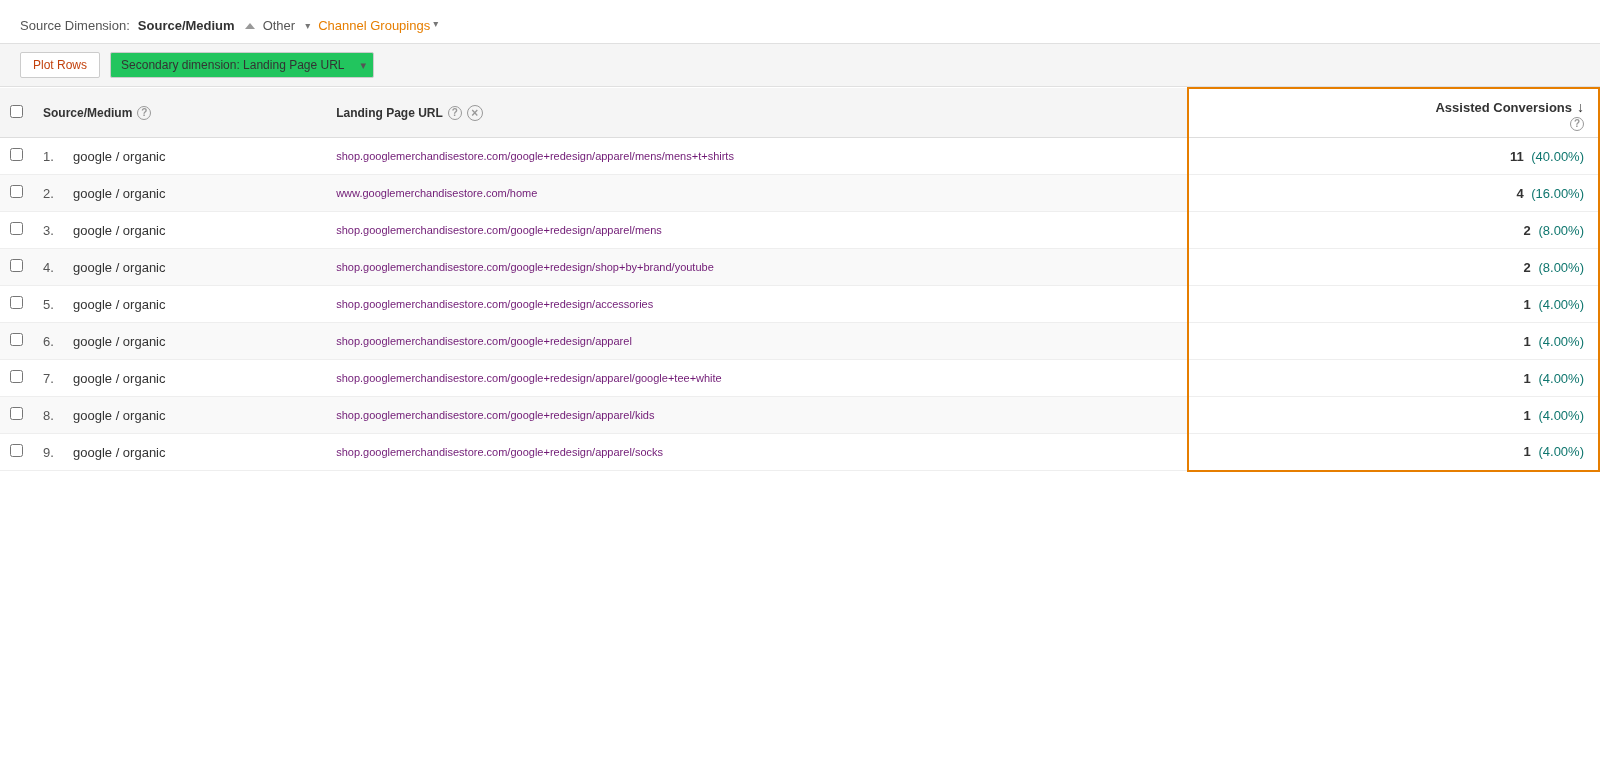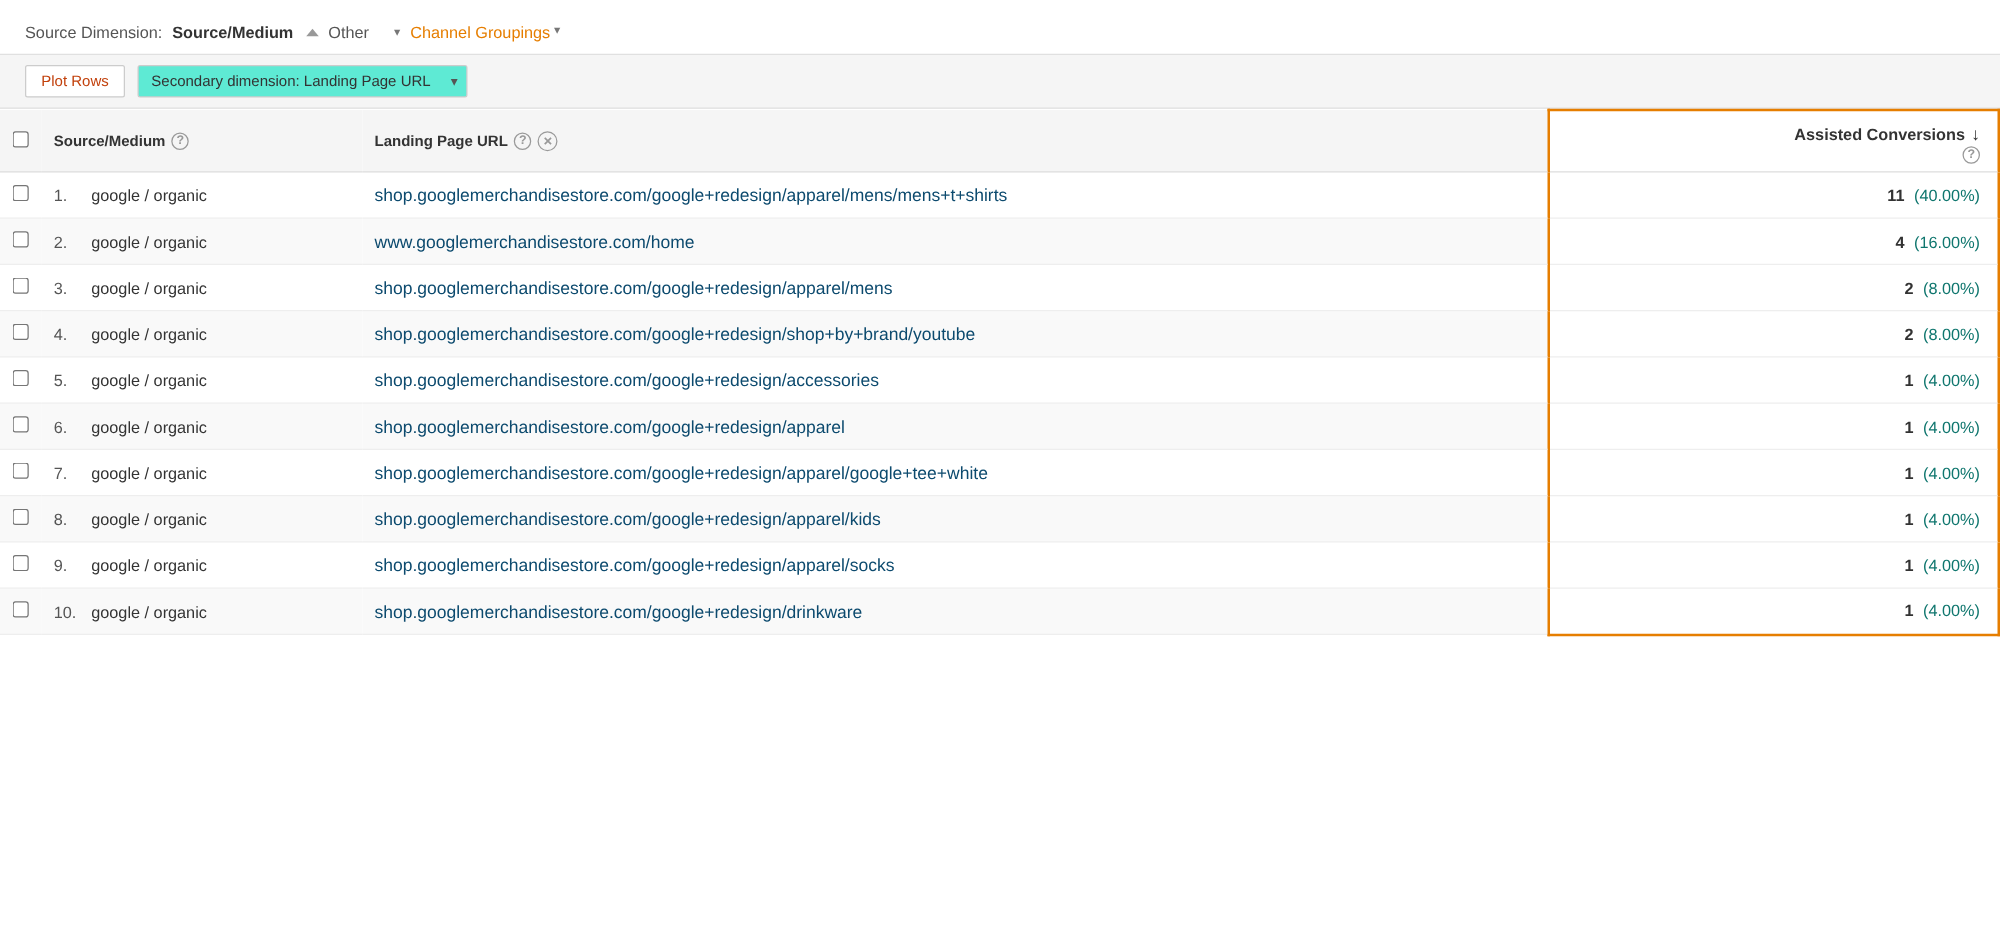--- a/index.html
+++ b/index.html
@@ -30,21 +30,21 @@
       color: #333;
       font-size: 13px;
     }
 
     .dimension-other {
       color: #555;
       font-size: 13px;
       cursor: pointer;
       display: flex;
       align-items: center;
-      gap: 20px;
+      gap: 10px;
     }
 
     .dimension-channel {
       color: #e67e00;
       font-size: 13px;
       cursor: pointer;
       display: flex;
       gap: 3px;
       text-decoration: none;
     }
@@ -68,21 +68,21 @@
       background: #fff;
       padding: 5px 12px;
       font-size: 12px;
       color: #c2410c;
       border-radius: 2px;
       cursor: pointer;
     }
 
     .secondary-dimension-select {
       border: 1px solid #ccc;
-      background: #5eead4;
+      background: #22c55e;
       padding: 5px 28px 5px 10px;
       font-size: 12px;
       color: #333;
       border-radius: 2px;
       cursor: pointer;
       appearance: none;
       position: relative;
     }
 
     .select-wrapper {
@@ -247,22 +247,22 @@
       align-items: center;
       gap: 6px;
     }
 
     .checkbox-cell {
       width: 30px;
       text-align: center;
     }
 
     .url-cell {
-      color: #0c4a6e;
-      font-size: 14px;
+      color: #701a75;
+      font-size: 11px;
     }
 
     .header-checkbox {
       width: 30px;
     }
 
     .upward-triangle {
       display: inline-block;
       width: 0;
       height: 0;
@@ -468,31 +468,15 @@
           <span class="row-num">9.</span>
           <span>google / organic</span>
         </div>
       </td>
       <td class="url-cell">shop.googlemerchandisestore.com/google+redesign/apparel/socks</td>
       <td class="assisted-val">
         <span class="assisted-number">1</span>
         <span class="assisted-pct">(4.00%)</span>
       </td>
     </tr>
-        <tr>
-      <td class="checkbox-cell">
-        <input type="checkbox" style="">
-      </td>
-      <td>
-        <div class="source-medium-cell">
-          <span class="row-num">10.</span>
-          <span>google / organic</span>
-        </div>
-      </td>
-      <td class="url-cell">shop.googlemerchandisestore.com/google+redesign/drinkware</td>
-      <td class="assisted-val">
-        <span class="assisted-number">1</span>
-        <span class="assisted-pct">(4.00%)</span>
-      </td>
-    </tr>
       </tbody>
   </table>
 </div>
 
 </body></html>

